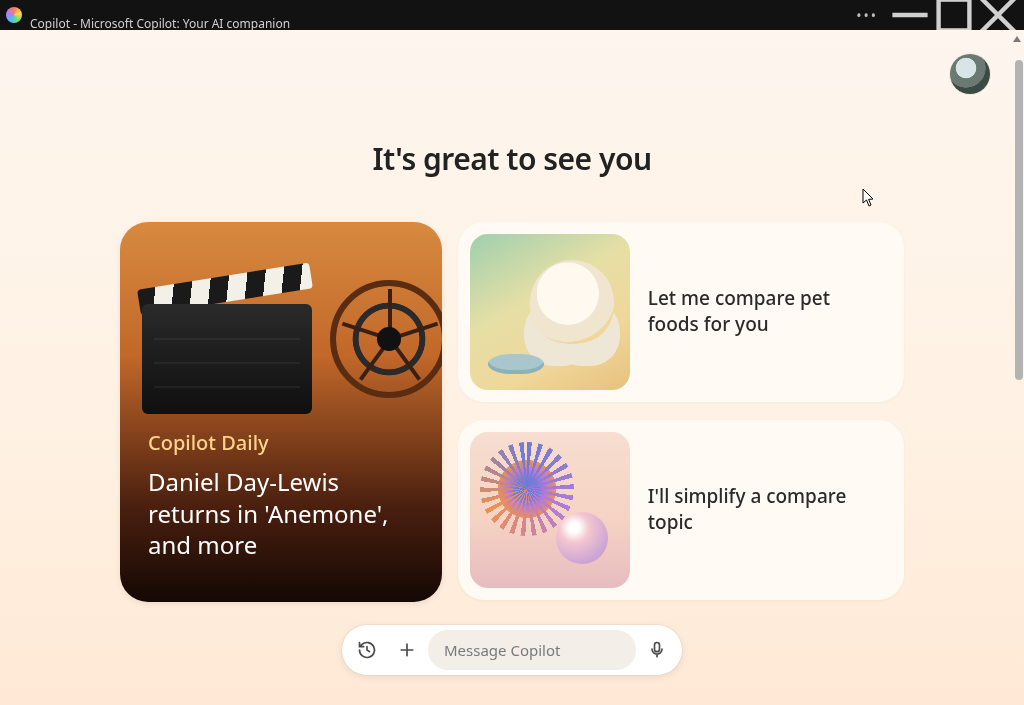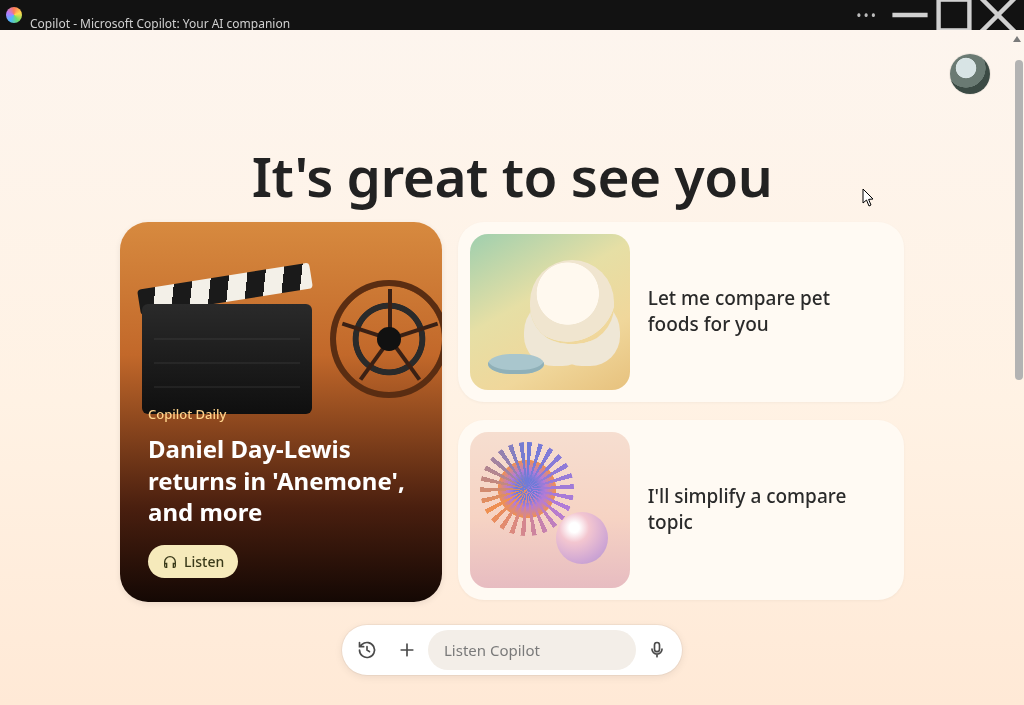--- a/index.html
+++ b/index.html
@@ -55,21 +55,21 @@
   .avatar {
     position: absolute; top: 24px; right: 34px;
     width: 40px; height: 40px; border-radius: 50%;
     background: radial-gradient(circle at 40% 35%, #d8e4e5 0 28%, #6a7a73 30% 55%, #3b4a44 56% 100%);
     box-shadow: 0 0 0 1px rgba(0,0,0,0.05);
   }
 
   .greeting {
     position: absolute; top: 108px; left: 0; right: 0;
     text-align: center;
-    font-size: 55px;
+    font-size: 30px;
     font-weight: 600;
     color: #222;
     letter-spacing: -0.5px;
   }
 
   .cards {
     position: absolute;
     top: 192px;
     left: 120px;
     right: 120px;
@@ -116,22 +116,22 @@
     background: radial-gradient(circle,#2a2a2a 0 14%, #0000 15% 40%, #2a2a2a 41% 48%, #0000 49% 70%, #964c1a 71% 100%);
     border: 6px solid #5a2d12;
   }
   .reel .hub { position:absolute; inset:40%; border-radius:50%; background:#111; }
   .reel .spoke{ position:absolute; left:49%; top:8%; width:4px; height:36%; background:#3a2014; transform-origin:50% 118%; }
 
   .daily-text {
     position: absolute; left: 28px; right: 24px; bottom: 24px;
     color: #fff;
   }
-  .daily-label { color: #ffd38c; font-size: 13px; margin-bottom: 10px; font-weight: 500;}
-  .daily-head { font-size: 24px; font-weight: 700; line-height: 1.3; margin-bottom: 18px; color:#fff; }
+  .daily-label { color: #ffd38c; font-size: 20px; margin-bottom: 10px; font-weight: 500;}
+  .daily-head { font-size: 24px; font-weight: 400; line-height: 1.3; margin-bottom: 18px; color:#fff; }
   .listen-btn {
     display: inline-flex; align-items: center; gap: 6px;
     background: #f6eabb; color: #3a3a1a;
     padding: 7px 14px; border-radius: 18px;
     font-size: 14px; font-weight: 500;
   }
   .listen-btn svg { width: 16px; height: 16px; }
 
   
   .right-col { flex: 1 1 auto; display: flex; flex-direction: column; gap: 18px; }
@@ -272,26 +272,20 @@
           <div class="spoke" style="transform:rotate(72deg)"></div>
           <div class="spoke" style="transform:rotate(144deg)"></div>
           <div class="spoke" style="transform:rotate(216deg)"></div>
           <div class="spoke" style="transform:rotate(288deg)"></div>
           <div class="hub"></div>
         </div>
       </div>
       <div class="daily-text">
         <div class="daily-label">Copilot Daily</div>
         <div class="daily-head">Daniel Day-Lewis returns in 'Anemone', and more</div>
-        <div class="listen-btn">
-          <svg viewBox="0 0 24 24">
-              <path fill="none" stroke="currentColor" stroke-width="2" stroke-linecap="round" d="M4 14v-2a8 8 0 0 1 16 0v2M4 14v4a2 2 0 0 0 2 2h1v-6H6a2 2 0 0 0-2 2zm16 0v4a2 2 0 0 1-2 2h-1v-6h1a2 2 0 0 1 2 2z"></path>
-            </svg>
-          <span>Listen</span>
-        </div>
       </div>
     </div>
 
     <div class="right-col">
       <div class="sugg-card">
         <div class="sugg-thumb thumb-dog"></div>
         <div class="sugg-text">Let me compare pet foods for you</div>
       </div>
       <div class="sugg-card">
         <div class="sugg-thumb thumb-abstract">
@@ -309,21 +303,21 @@
       <svg viewBox="0 0 24 24">
           <path fill="none" stroke="currentColor" stroke-width="2" stroke-linecap="round" d="M3 12a9 9 0 1 0 3-6.7L3 8m0-5v5h5M12 8v4l3 2"></path>
         </svg>
     </div>
     <div class="icon-btn">
       <svg viewBox="0 0 24 24">
           <path stroke="currentColor" stroke-width="2" stroke-linecap="round" d="M12 5v14M5 12h14"></path>
         </svg>
     </div>
     <div class="msg-pill">
-      <span>Listen Copilot</span>
+      <span>Message Copilot</span>
     </div>
     <div class="icon-btn">
       <svg viewBox="0 0 24 24">
           <path fill="none" stroke="currentColor" stroke-width="2" stroke-linecap="round" d="M12 3a3 3 0 0 1 3 3v5a3 3 0 0 1-6 0V6a3 3 0 0 1 3-3zM6 11a6 6 0 0 0 12 0M12 17v3"></path>
         </svg>
     </div>
   </div>
 
   <div class="scrollbar-track">
     <svg class="scrollbar-arrow" style="top:4px" viewBox="0 0 10 10">

